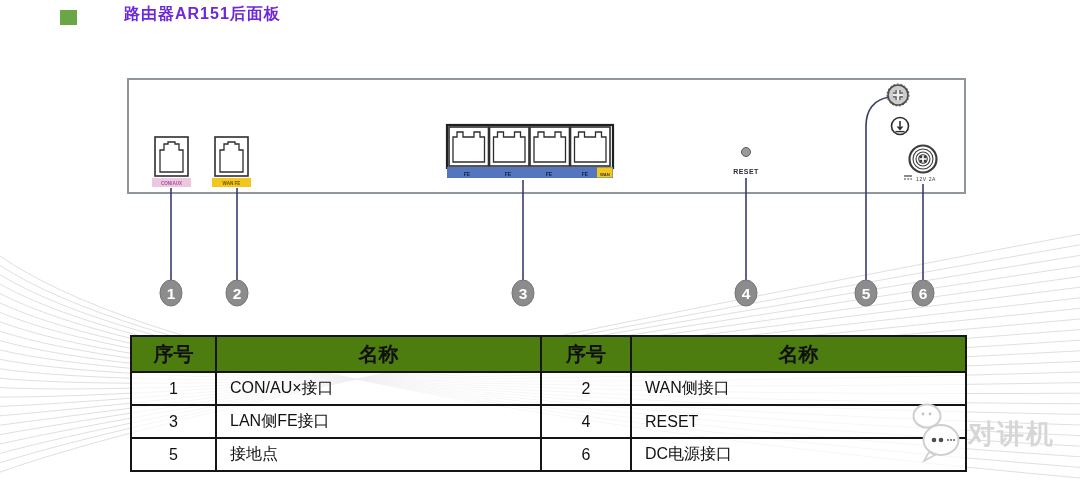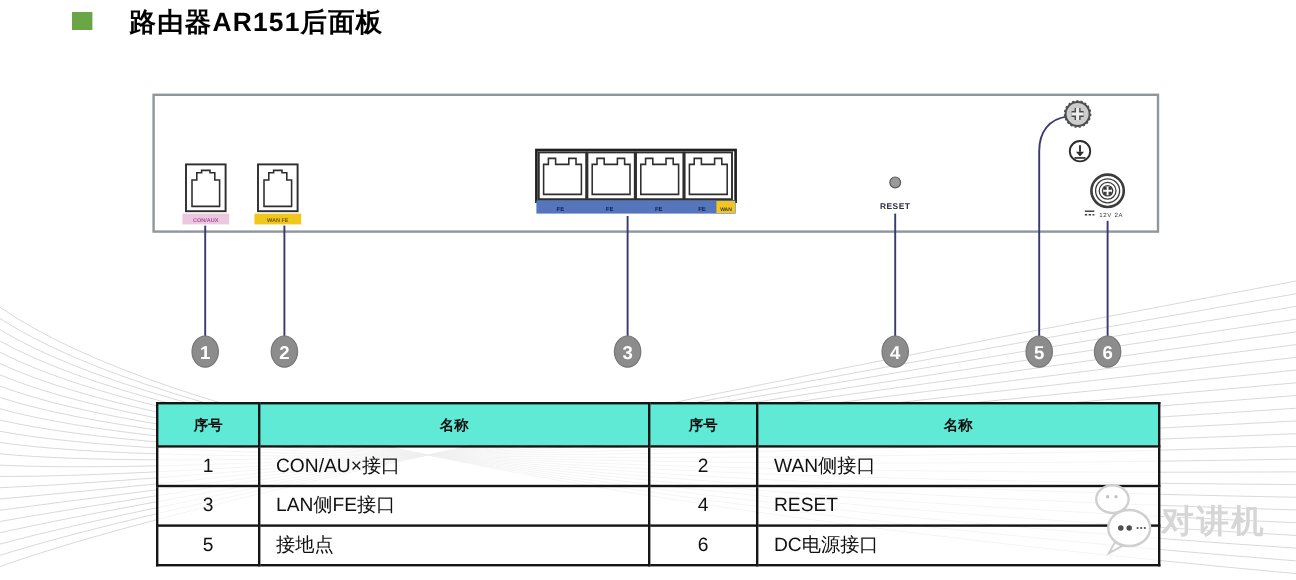--- a/index.html
+++ b/index.html
@@ -5,39 +5,39 @@
   html,body{margin:0;padding:0;}
   body{
     width:1080px;height:483px;position:relative;overflow:hidden;
     background:#ffffff;font-family:"Liberation Sans",sans-serif;
   }
   
   #deco{position:absolute;left:0;top:0;width:1080px;height:483px;z-index:0;}
   
   .title-bullet{position:absolute;left:60px;top:10px;width:17px;height:15px;background:#6aa546;z-index:2;}
   .page-title{
-    position:absolute;left:108px;top:4px;z-index:2;
-    font-size:22px;font-weight:600;color:#000000;letter-spacing:1px;
+    position:absolute;left:124px;top:4px;z-index:2;
+    font-size:16px;font-weight:600;color:#6d28d9;letter-spacing:1px;
   }
   
   #diagram{position:absolute;left:0;top:0;width:1080px;height:483px;z-index:2;pointer-events:none;}
   .port-outline{fill:#ffffff;stroke:#2e2e2e;stroke-width:1.6;}
   .port-inner{fill:#ffffff;stroke:#2e2e2e;stroke-width:1.3;}
   .leader{fill:none;stroke:#383b70;stroke-width:1.6;}
   .callout-ellipse{fill:#8c8c8c;stroke:#767676;stroke-width:1;}
   .callout-num{fill:#ffffff;font-size:15.5px;font-weight:700;text-anchor:middle;}
   .tiny-label{font-weight:700;text-anchor:middle;}
   
   #port-table{
     position:absolute;left:130px;top:335px;z-index:3;
     border-collapse:collapse;table-layout:fixed;
   }
   #port-table th,#port-table td{border:2px solid #151515;overflow:hidden;}
   #port-table th{
-    background:#5eead4;height:32px;font-size:12px;font-weight:600;color:#101010;text-align:center;
+    background:#4d7c0f;height:32px;font-size:20px;font-weight:600;color:#101010;text-align:center;
   }
   #port-table td{
     background:rgba(255,255,255,0.72);height:29px;font-size:16px;color:#111111;
   }
   #port-table td.num{text-align:center;}
   #port-table td.name{text-align:left;padding-left:13px;}
   
   #wm-icon{position:absolute;left:903px;top:400px;width:72px;height:70px;z-index:4;}
   .watermark-text{
     position:absolute;left:968px;top:416px;z-index:4;

